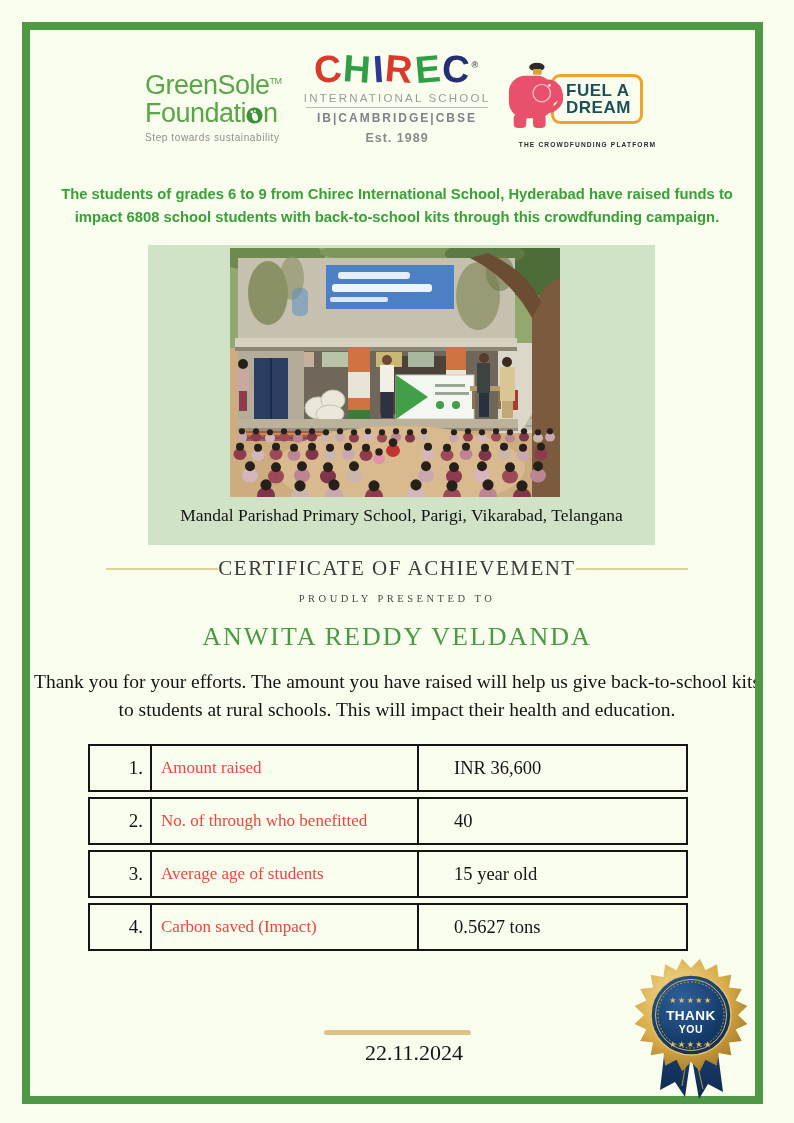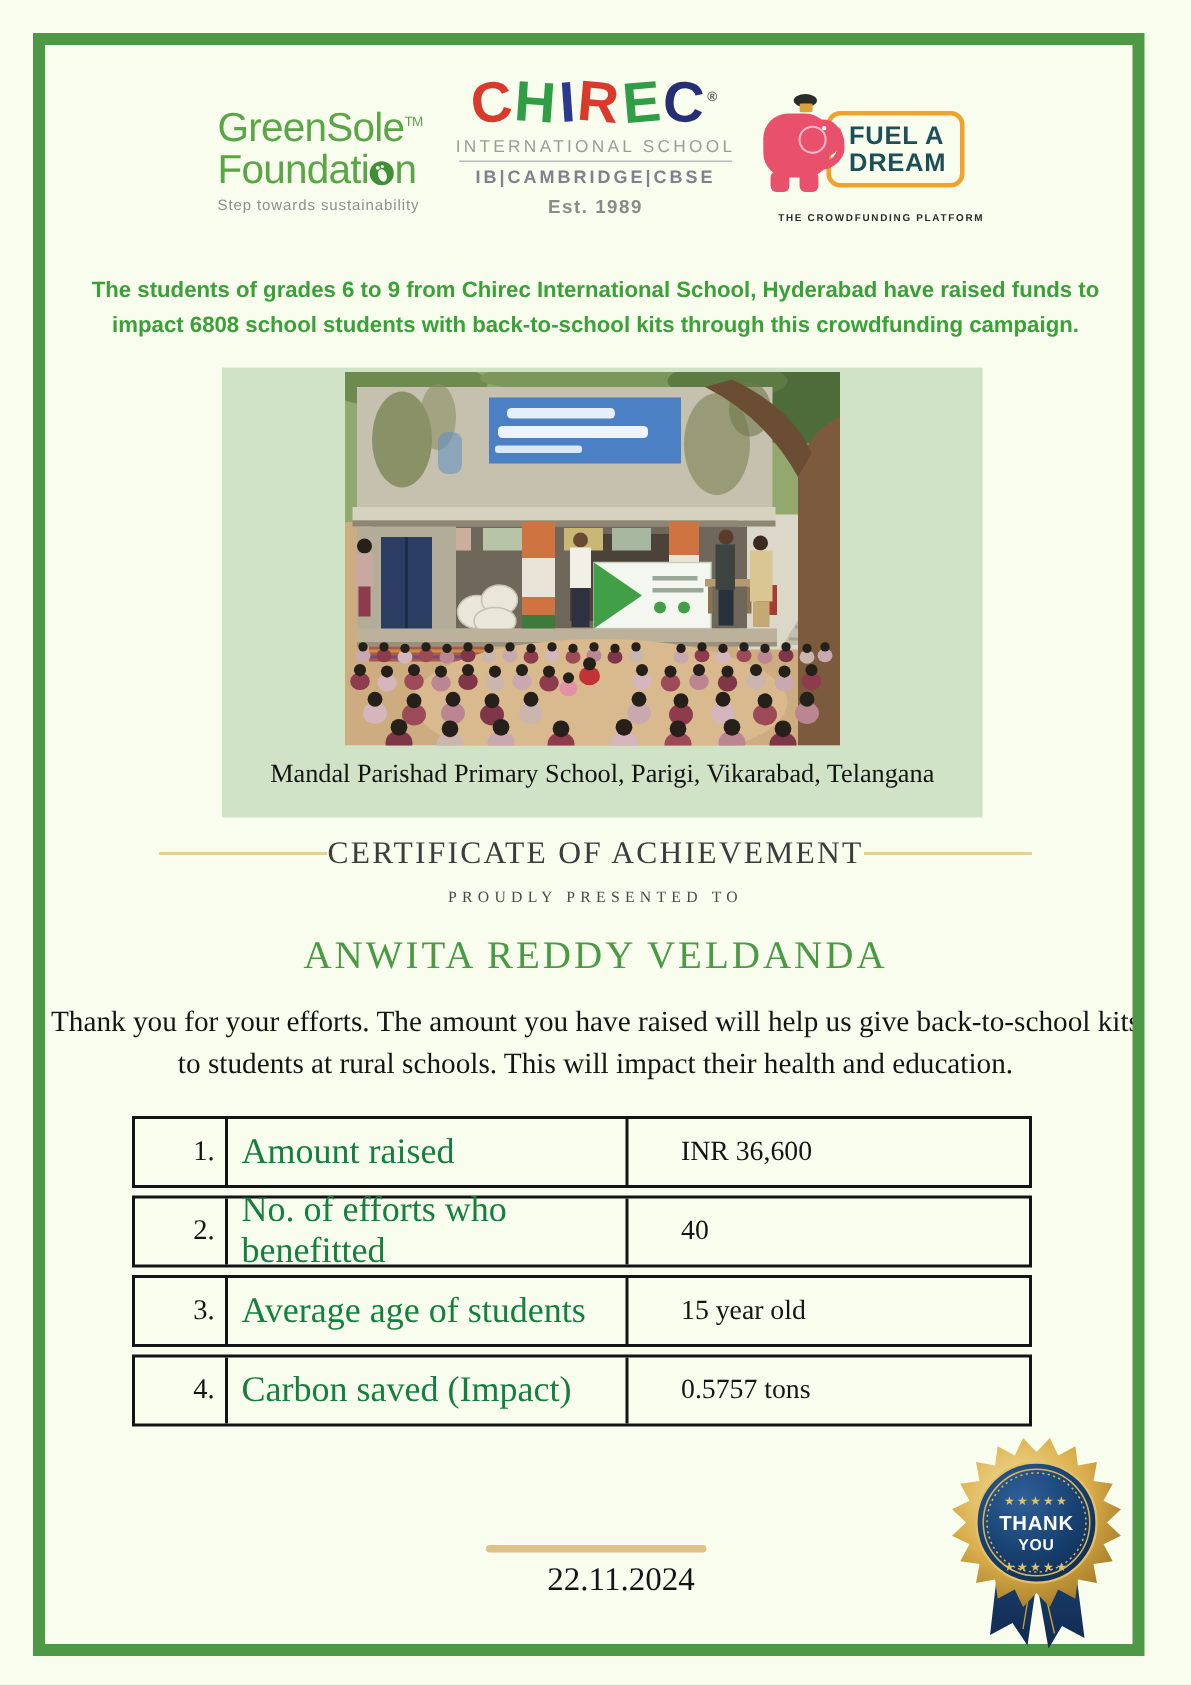--- a/index.html
+++ b/index.html
@@ -61,21 +61,21 @@
         letter-spacing:2px;color:#4a9a44;z-index:2;}
   .message{position:absolute;top:668px;left:32px;width:730px;text-align:center;
            font-size:19.5px;line-height:1.42;color:#141414;z-index:2;}
 
   
   .tbl{position:absolute;left:88px;top:744px;width:600px;display:flex;flex-direction:column;gap:5px;z-index:2;}
   .trow{display:flex;height:44px;border:2px solid #141414;}
   .tnum{width:53px;border-right:2px solid #141414;display:flex;align-items:center;
         justify-content:flex-end;padding-right:7px;font-size:19px;color:#141414;}
   .tlabel{width:256px;border-right:2px solid #141414;display:flex;align-items:center;
-          padding-left:9px;font-size:24px;color:#15803d;}
+          padding-left:9px;font-size:17px;color:#ef4444;}
   .tval{flex:1;display:flex;align-items:center;padding-left:35px;font-size:18.5px;color:#141414;}
 
   
   .date-bar{position:absolute;left:324px;top:1030px;width:147px;height:5px;background:#dfc183;
             border-radius:3px;z-index:2;}
   .date-text{position:absolute;top:1040px;left:0;width:794px;text-align:center;font-size:22px;
              color:#141414;z-index:2;padding-left:17px;}
 
   
   .badge{position:absolute;left:632px;top:958px;width:118px;height:146px;z-index:5;}
@@ -332,32 +332,32 @@
   <div class="message">Thank you for your efforts. The amount you have raised will help us give back-to-school kits to students at rural schools. This will impact their health and education.</div>
 
   <div class="tbl">
     <div class="trow">
       <div class="tnum">1.</div>
       <div class="tlabel">Amount raised</div>
       <div class="tval">INR 36,600</div>
     </div>
     <div class="trow">
       <div class="tnum">2.</div>
-      <div class="tlabel">No. of efforts who benefitted</div>
+      <div class="tlabel">No. of through who benefitted</div>
       <div class="tval">40</div>
     </div>
     <div class="trow">
       <div class="tnum">3.</div>
       <div class="tlabel">Average age of students</div>
       <div class="tval">15 year old</div>
     </div>
     <div class="trow">
       <div class="tnum">4.</div>
       <div class="tlabel">Carbon saved (Impact)</div>
-      <div class="tval">0.5757 tons</div>
+      <div class="tval">0.5627 tons</div>
     </div>
   </div>
 
   <div class="date-bar"></div>
   <div class="date-text">22.11.2024</div>
 
   <div class="badge">
     <svg width="118" height="146" viewBox="0 0 118 146">
       <defs>
         <radialGradient id="goldG" cx="40%" cy="35%" r="75%">

